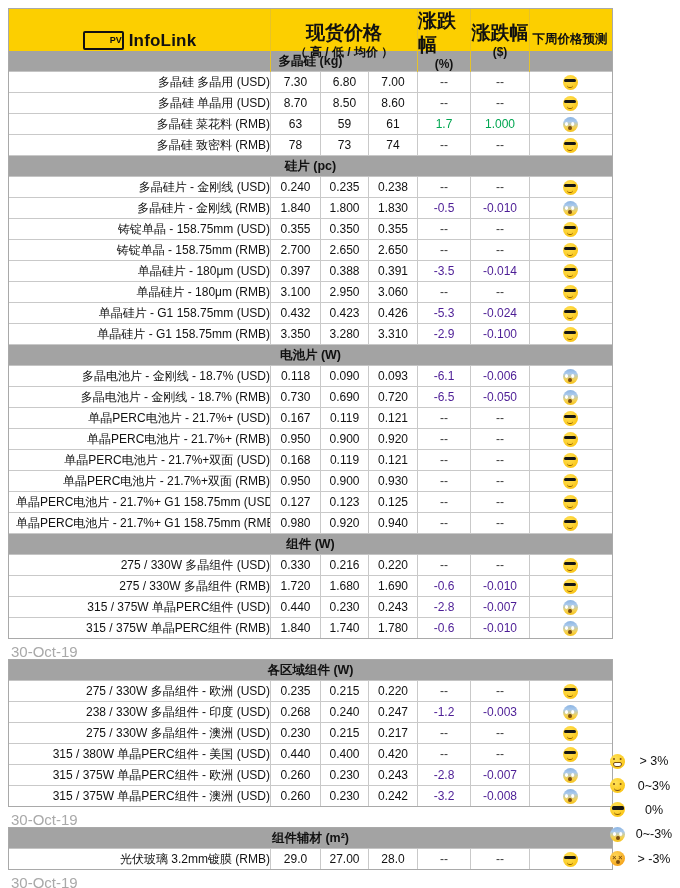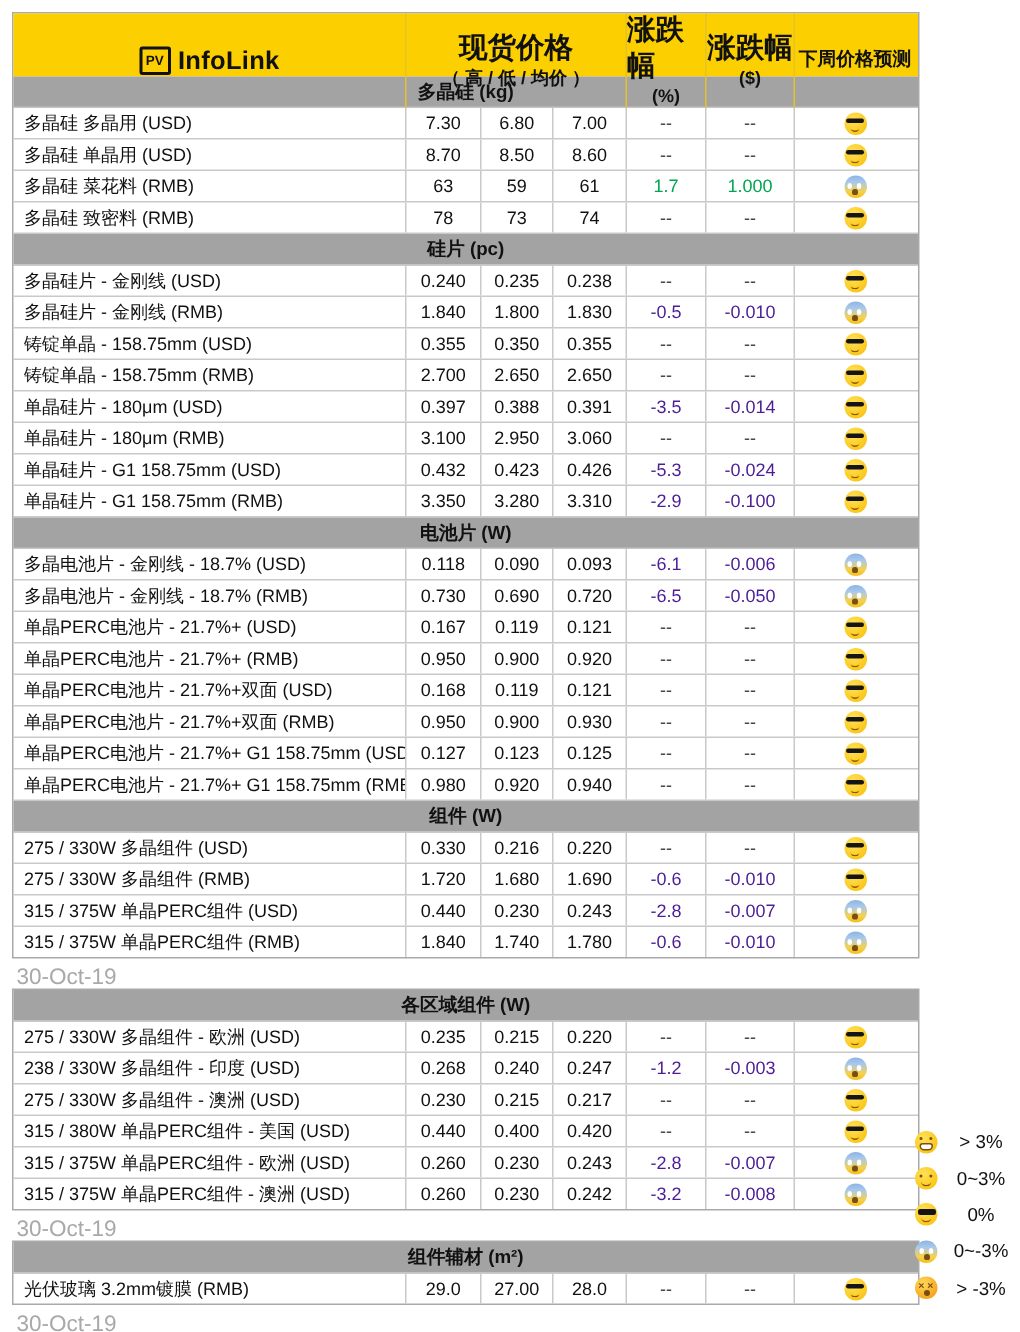--- a/index.html
+++ b/index.html
@@ -16,42 +16,42 @@
   
   .thead{height:42px;background:#fccf00;}
   .hcell{
     border-right:1px solid #e5c22a;display:flex;flex-direction:column;
     align-items:center;justify-content:center;font-weight:bold;line-height:1.25;
   }
   .hcell:last-child{border-right:none;font-family:Liberation Serif, serif;}
   .logo-cell{flex-direction:row;gap:5px;}
   .pv-badge{
     display:inline-block;width:17px;height:15px;border:2px solid #111;border-radius:2px;
-    font-size:9px;line-height:15px;font-weight:bold;text-align:center;letter-spacing:0;
+    font-size:9px;line-height:15px;font-weight:bold;text-align:right;letter-spacing:0;padding-left:20px;
   }
   .brand{font-size:17px;font-weight:bold;letter-spacing:.2px;}
   .h-spot{grid-column:2/5;}
   .h1{font-size:19px;}
   .h2{font-size:12px;}
   .h-fc{font-size:12.5px;}
 
   
   .srow{
     height:20px;line-height:20px;background:#a3a3a3;border-bottom:1px solid #c4c4c4;
     text-align:center;font-weight:bold;font-size:12.5px;
   }
   
   .row{height:20px;border-bottom:1px solid #c9c9c9;}
   .row:last-child{border-bottom:none;}
   .cell{
     border-right:1px solid #c9c9c9;font-size:12px;line-height:20px;
     overflow:hidden;white-space:nowrap;
   }
   .cell:last-child{border-right:none;}
-  .c-name{padding-left:7px;text-align:left;}
+  .c-name{padding-left:7px;text-align:right;}
   .c-num{text-align:center;}
   .c-flat{color:#3a3a3a;}
   .c-down{color:#4c1d95;}
   .c-up{color:#00a651;}
   .c-emo{display:flex;align-items:center;justify-content:center;}
 
   .date{height:20px;box-sizing:border-box;padding:4px 0 0 3px;font-size:15px;color:#a9a9a9;}
 
   
   .legend{position:absolute;left:610px;top:749px;width:70px;}

